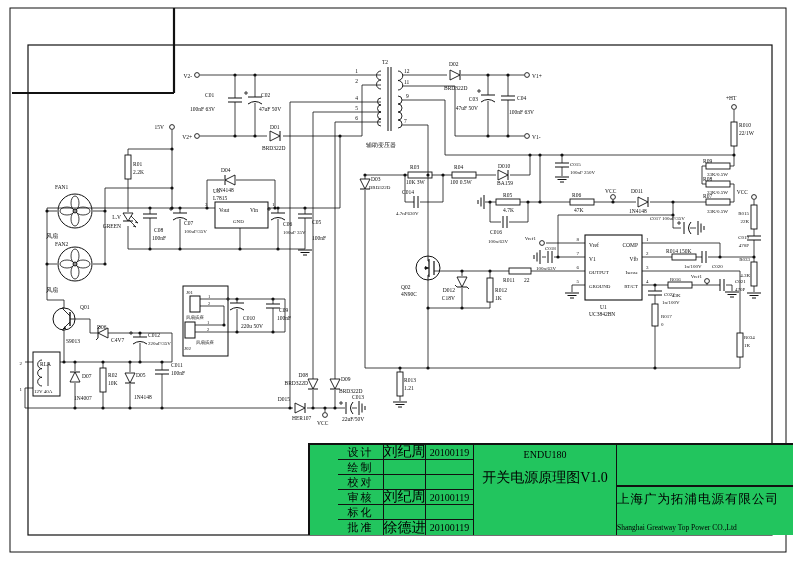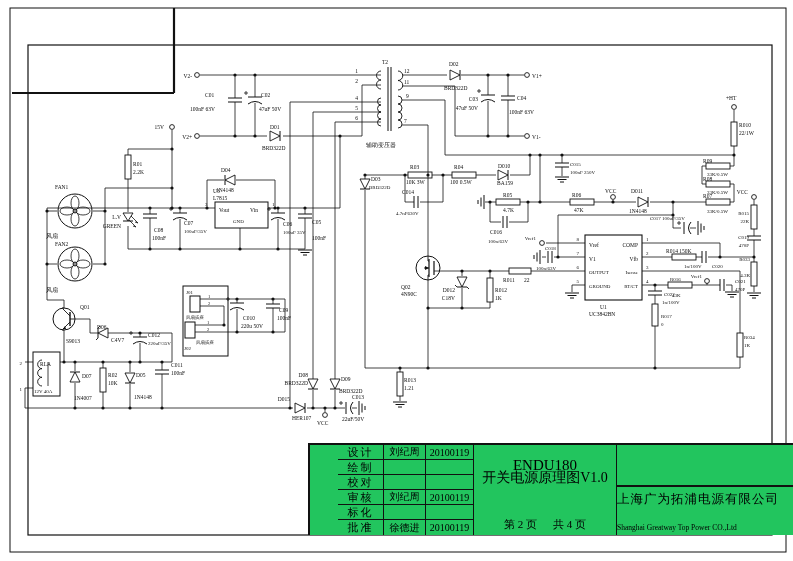--- a/index.html
+++ b/index.html
@@ -6,25 +6,25 @@
   .sheet{position:relative;width:793px;height:561px;background:#fff;overflow:hidden;
          font-family:"Liberation Serif","DejaVu Serif",serif;}
   svg{position:absolute;left:0;top:0;}
   svg text{fill:#111;font-family:"Liberation Serif","DejaVu Serif",serif;}
   .tb{position:absolute;left:308px;top:443px;width:534px;height:92px;background:#22c55e;
       border-top:2px solid #111;border-left:2px solid #111;display:flex;box-sizing:border-box;padding-left:28px;}
   .tb-left{width:136px;display:grid;grid-template-columns:46px 42px 48px;grid-template-rows:repeat(6,1fr);}
   .tb-left .c{border-right:1px solid #111;border-bottom:1px solid #111;display:flex;align-items:center;
       justify-content:center;overflow:hidden;white-space:nowrap;}
   .tb-left .c.lbl{font-size:11px;letter-spacing:2px;}
-  .tb-left .c.nm{font-size:10px;}
+  .tb-left .c.nm{font-size:14px;}
   .tb-left .c.dt{font-size:10px;font-family:Liberation Serif, serif;}
   .tb-left .c:nth-last-child(-n+3){border-bottom:none;}
   .tb-mid{width:142px;border-right:1px solid #111;position:relative;}
-  .tb-title1{position:absolute;top:12px;width:100%;text-align:center;font-size:15px;}
+  .tb-title1{position:absolute;top:4px;width:100%;text-align:center;font-size:10px;}
   .tb-title2{position:absolute;top:24px;width:100%;text-align:center;font-size:14px;}
   .tb-page{position:absolute;bottom:3px;width:100%;text-align:center;font-size:11px;display:flex;justify-content:center;gap:16px;}
   .tb-right{width:184px;display:flex;flex-direction:column;}
   .tb-empty{height:40px;}
   .tb-company{flex:1;border-top:2px solid #111;display:flex;flex-direction:column;justify-content:center;text-align:left;}
   .tb-company .cn{font-size:12.5px;letter-spacing:1px;}
   .tb-company .en{font-size:7.5px;margin-top:15px;font-family:"Liberation Serif",serif;}
 </style>
 </head>
 <body>
@@ -640,24 +640,20 @@
       <div class="c lbl">标化</div>
       <div class="c nm"></div>
       <div class="c dt"></div>
       <div class="c lbl">批准</div>
       <div class="c nm">徐德进</div>
       <div class="c dt">20100119</div>
     </div>
     <div class="tb-mid">
       <div class="tb-title1">ENDU180</div>
       <div class="tb-title2">开关电源原理图V1.0</div>
-      <div class="tb-page">
-        <span>第 2 页</span>
-        <span>共 4 页</span>
-      </div>
     </div>
     <div class="tb-right">
       <div class="tb-empty"></div>
       <div class="tb-company">
         <div class="cn">上海广为拓浦电源有限公司</div>
         <div class="en">Shanghai Greatway Top Power CO.,Ltd</div>
       </div>
     </div>
   </div>
 </div>

